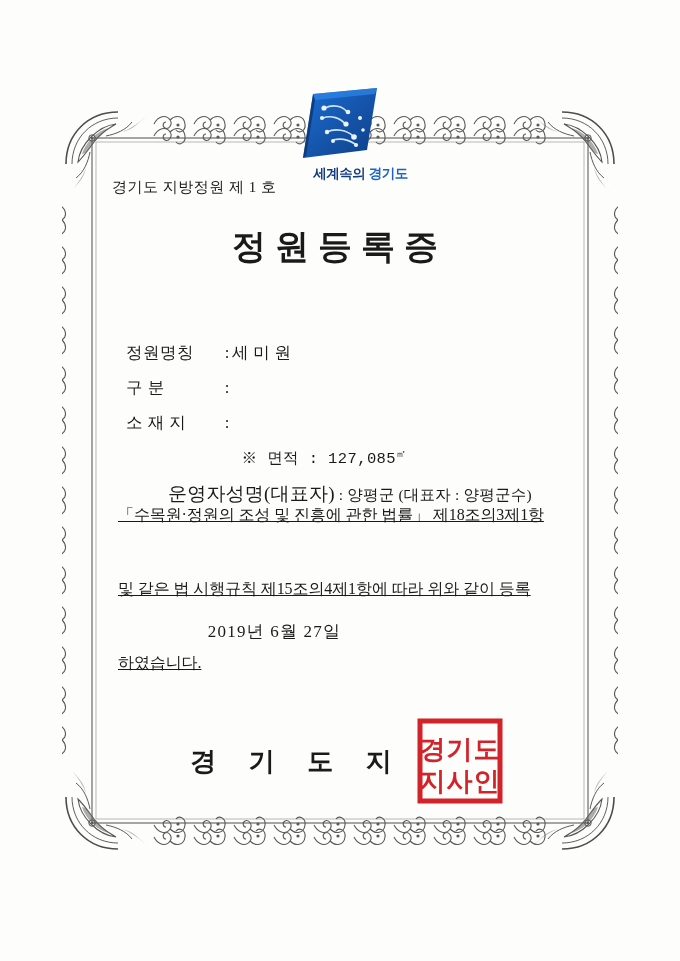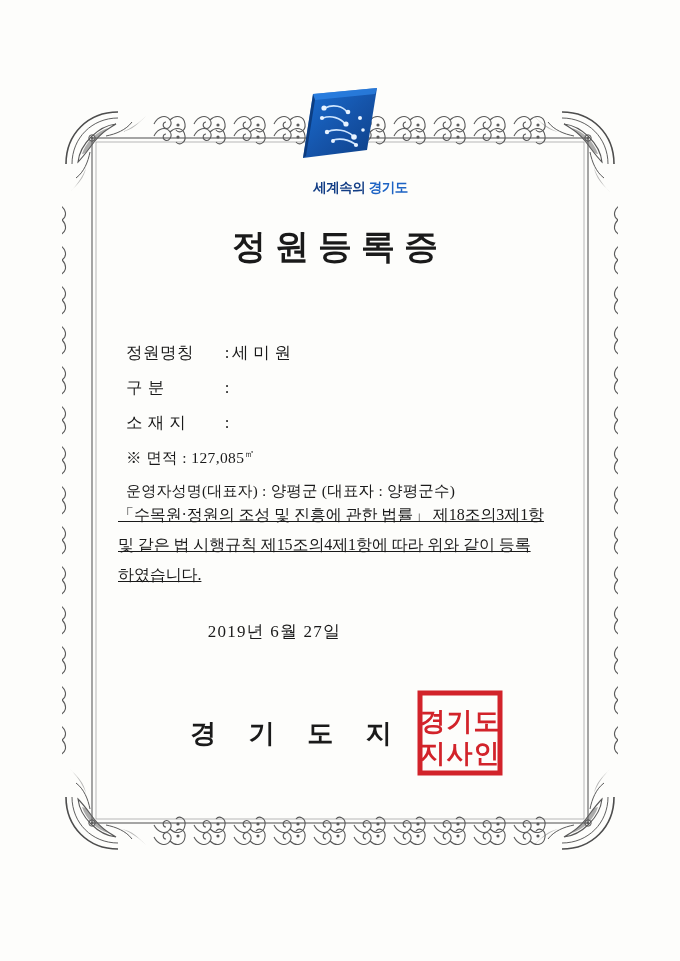--- a/index.html
+++ b/index.html
@@ -61,21 +61,21 @@
     font-size: 8.5px;
     color: #2a5fa8;
     letter-spacing: 0.3px;
     margin-top: 1px;
   }
   .logo-tag-kr {
     font-family: "Liberation Sans", sans-serif;
     font-size: 13.5px;
     font-weight: bold;
     color: #123d85;
-    margin-top: 19px;
+    margin-top: 5px;
     letter-spacing: -0.5px;
     padding-left: 41px;
   }
   .logo-tag-kr .accent { color: #1d63c4; }
 
   
   .doc-number {
     position: absolute;
     left: 112px;
     top: 178px;
@@ -120,65 +120,67 @@
   }
   .field-sep {
     flex: 0 0 10px;
     text-align: center;
   }
   .field-value {
     flex: 1 1 auto;
     letter-spacing: 0.3px;
   }
   .area-line {
+    text-align: center;
     font-size: 15.5px;
     margin: 4px 0 12px 0;
     padding-right: 34px;
     letter-spacing: 0.4px;
+    font-family: Liberation Mono, monospace;
   }
   .area-line sup { font-size: 10px; vertical-align: super; }
   .operator-row {
     font-size: 15.5px;
     letter-spacing: 0.2px;
     margin-top: 2px;
   }
-  .operator-row .op-label { font-size: 15px; }
+  .operator-row .op-label { font-size: 19px; margin-left: 42px; }
 
   
   .body-text {
     position: absolute;
     left: 118px;
     top: 500px;
     width: 448px;
     z-index: 6;
     font-size: 16px;
     line-height: 30px;
     text-align: justify;
     letter-spacing: -0.1px;
     text-decoration: underline;
   }
-  .body-text .l2 { display: block; }
+  .body-text .l2 { display: block; margin-top: 44px; }
 
   
   .doc-date {
     position: absolute;
     left: 0;
     top: 620px;
     width: 549px;
     text-align: center;
     font-size: 17px;
     letter-spacing: 1.2px;
     z-index: 6;
   }
 
   
   .signature {
     position: absolute;
     left: 0;
-    top: 690px;
+    top: 718px;
     width: 680px;
     text-align: center;
     z-index: 6;
   }
   .signature-text {
     display: inline-block;
     font-size: 26px;
     font-weight: bold;
     letter-spacing: 13px;
     text-indent: 13px;
@@ -375,20 +377,21 @@
           <circle cx="34" cy="53" r="2"></circle>
           <circle cx="57" cy="57" r="2.1"></circle>
           <circle cx="61" cy="30" r="2"></circle>
           <circle cx="64" cy="42" r="1.8"></circle>
         </g>
       </svg>
     </div>
     <div class="logo-tag-kr"><span>세계속의 </span><span class="accent">경기도</span></div>
   </div>
 
+  <div class="doc-number">경기도 지방정원 제 1 호</div>
 
   <div class="doc-title">정원등록증</div>
 
   <div class="fields">
 
     <div class="field-row">
       <span class="field-label">정원명칭</span>
       <span class="field-sep">:</span>
       <span class="field-value">세 미 원</span>
     </div>

